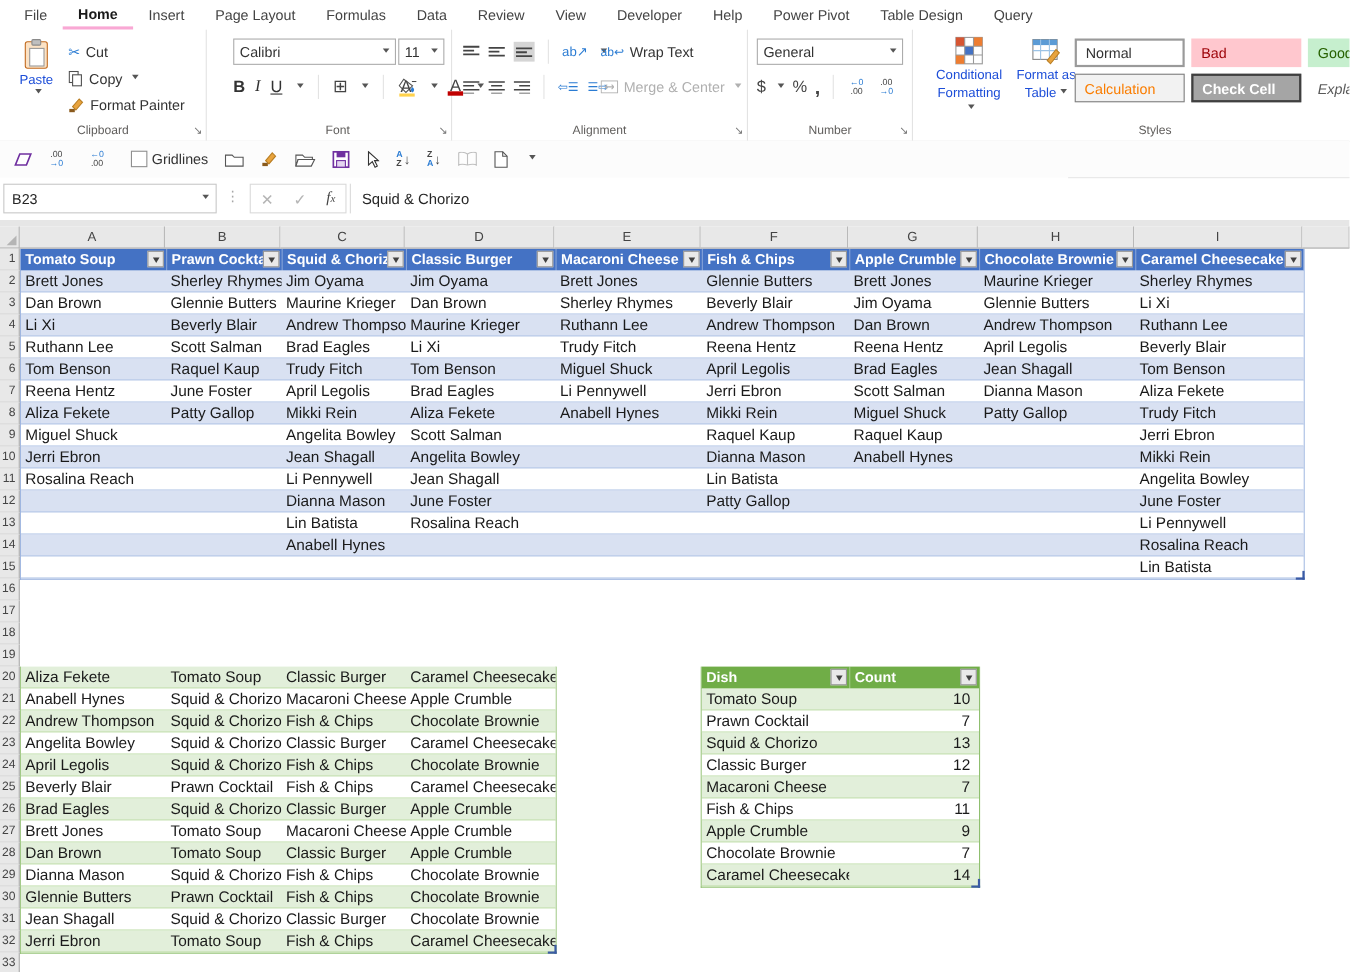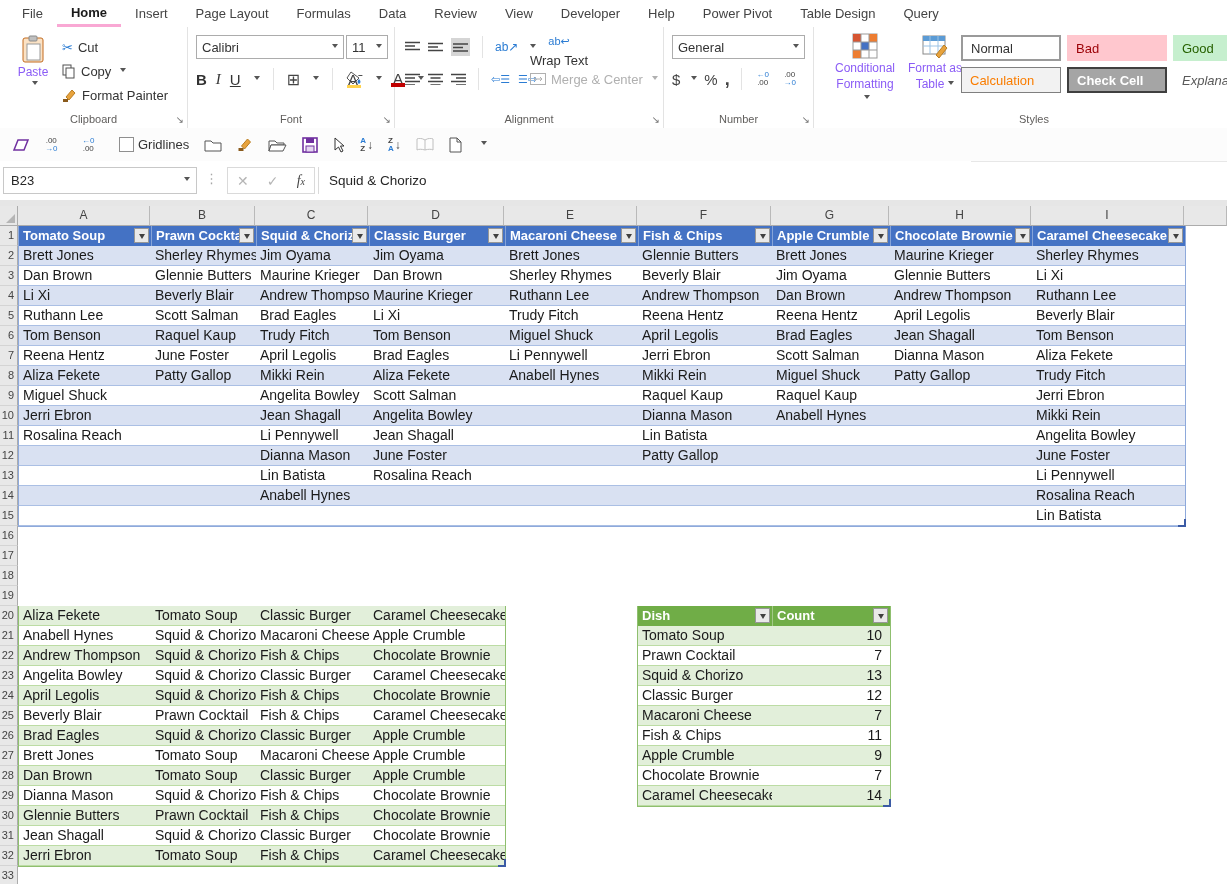--- a/index.html
+++ b/index.html
@@ -22,21 +22,21 @@
   .caret{display:inline-block;width:0;height:0;border:3px solid transparent;border-top:4px solid #555;margin-left:4px;vertical-align:middle;}
   .caret.gray{border-top-color:#B0B0B0;}
   .rbtn{display:flex;align-items:center;gap:5px;height:24px;}
   .combo{background:#fff;border:1px solid #ACACAC;height:24px;box-sizing:border-box;
          display:flex;align-items:center;padding:0 5px;font-size:13px;}
   .combo .caret{margin-left:auto;}
   .mini{font-size:8px;line-height:8px;text-align:center;color:#444;width:20px;}
   .mini .bl{color:#2B7CD3;}
   .sep-v{width:1px;background:#E3E3E3;height:22px;margin:0 4px;}
   .big-btn{display:flex;flex-direction:column;align-items:center;justify-content:flex-start;gap:2px;
-           font-size:12px;color:#8b5cf6;text-align:center;line-height:14px;}
+           font-size:12px;color:#1d4ed8;text-align:center;line-height:14px;}
   .grayed{color:#B0B0B0;}
   .fontletter{font-size:15px;color:#444;}
   .ubar{display:inline-block;width:14px;height:4px;margin-top:-2px;}
 
   
   .style-cell{width:100px;height:26px;box-sizing:border-box;font-size:13px;display:flex;align-items:center;
               padding-left:8px;border:1px solid transparent;overflow:hidden;white-space:nowrap;}
   .st-normal{background:#fff;border:2px solid #9A9A9A;}
   .st-bad{background:#FFC7CE;color:#9C0006;}
   .st-good{background:#C6EFCE;color:#276100;}
@@ -159,21 +159,21 @@
               <path d="M4 9 L10 2 L13 5 L7 12 Z" fill="#E8A33D" stroke="#B97E23"></path>
               <rect x="1" y="11" width="5" height="3" fill="#8A5A1C"></rect>
             </svg>
         </span>
         <span>Format Painter</span>
       </div>
       <div class="glabel">Clipboard</div>
       <div class="lnch">↘</div>
     </div>
 
-    <div class="grp" style="width:206px;">
+    <div class="grp" style="width:206px;margin-left:16px;">
       <div class="abs combo" style="left:8px;top:8px;width:148px;">
         <span>Calibri</span>
           <span class="caret"></span>
       </div>
       <div class="abs combo" style="left:158px;top:8px;width:42px;">
         <span>11</span>
           <span class="caret"></span>
       </div>
       <div class="abs rbtn" style="left:8px;top:40px;gap:9px;">
         <span style="font-weight:bold;font-size:15px;">B</span>
@@ -219,21 +219,21 @@
           </span>
         <span style="background:#D5D5D5;padding:3px 2px;">
             <svg width="15" height="12">
               <path d="M0 3h15M0 6.5h10M0 10h15" stroke="#444" stroke-width="1.6"></path>
             </svg>
           </span>
         <span class="sep-v"></span>
         <span style="font-size:12px;color:#2B7CD3;">ab↗</span>
         <span class="caret"></span>
       </div>
-      <div class="abs rbtn" style="left:135px;top:8px;flex-direction:column;">
+      <div class="abs rbtn" style="left:135px;top:8px;">
         <span style="font-size:11px;color:#2B7CD3;">ab↩</span>
         <span>Wrap Text</span>
       </div>
       <div class="abs rbtn" style="left:10px;top:40px;gap:8px;">
         <span>
             <svg width="15" height="12">
               <path d="M0 1.5h15M0 5h10M0 8.5h15M0 12h10" stroke="#444" stroke-width="1.4"></path>
             </svg>
           </span>
         <span>

